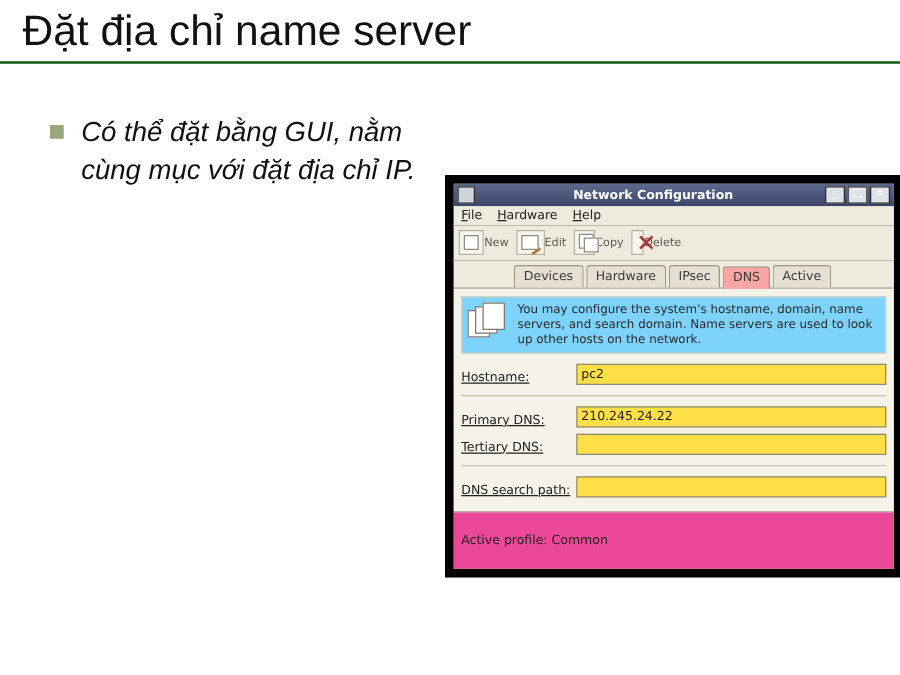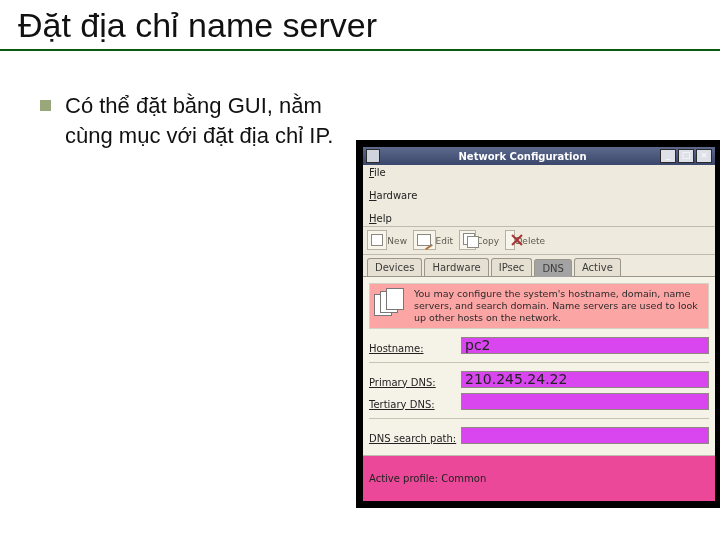--- a/index.html
+++ b/index.html
@@ -1,62 +1,62 @@
 <!DOCTYPE html>
 <html><head>
 <meta charset="utf-8">
 <style>
   html,body{margin:0;padding:0;background:#fff;font-family:Arial,Helvetica,sans-serif;}
   .slide{position:relative;width:720px;height:540px;box-sizing:border-box;}
   .title-wrap{border-bottom:2px solid #0a5a10;padding:6px 0 4px 18px;}
   .title{font-size:34px;color:#111;margin:0;font-weight:400;}
-  .body{display:flex;padding:40px 20px 0 40px;align-items:center;}
+  .body{display:flex;padding:40px 20px 0 40px;align-items:center;font-style:italic;}
   .bullet-block{display:flex;align-items:flex-start;width:300px;}
   .bullet-sq{width:11px;height:11px;background:#9aa77a;margin-top:9px;margin-right:14px;flex:none;}
   .bullet-text{font-size:22px;line-height:1.35;color:#111;}
 
   
   .win{position:absolute;left:356px;top:140px;width:352px;border:7px solid #000000;background:#eeeae3;font-family:"DejaVu Sans",Arial,sans-serif;font-size:10px;color:#222;}
   .titlebar{height:18px;background:linear-gradient(#5d6a8d,#3a466b);color:#fff;display:flex;align-items:center;padding:0 3px;}
   .tb-icon{width:12px;height:12px;background:#cfd3dc;border:1px solid #2b2b2b;margin-right:5px;}
   .tb-title{flex:1;text-align:center;font-size:10px;font-weight:700;}
   .tb-btns{display:flex;gap:2px;}
   .tb-btn{width:14px;height:12px;background:#dfe1e8;border:1px solid #2b2b2b;font-size:9px;line-height:10px;text-align:center;}
-  .menubar{background:#efeade;border-bottom:1px solid #c0bbae;padding:2px 6px;display:flex;gap:12px;font-size:10px;flex-direction:column;}
+  .menubar{background:#efeade;border-bottom:1px solid #c0bbae;padding:2px 6px;display:flex;gap:12px;font-size:10px;}
   .menubar span{text-decoration:underline;text-decoration-color:transparent;}
   .menubar span::first-letter{text-decoration:underline;}
   .toolbar{background:#efeade;border-bottom:1px solid #c0bbae;padding:3px 4px;display:flex;gap:6px;}
   .tbtn{display:flex;flex-direction:row;align-items:center;width:40px;color:#5c594f;font-size:9px;}
   .tbtn .ticon{width:22px;height:18px;border:1px solid #b5b1a5;background:#f8f5ec;margin-bottom:1px;position:relative;}
   .ticon-new::after{content:"";position:absolute;inset:3px;border:1px solid #8c8a80;background:#fff;}
   .ticon-edit::after{content:"";position:absolute;left:3px;top:3px;width:12px;height:10px;background:#fff;border:1px solid #8c8a80;}
   .ticon-edit::before{content:"";position:absolute;right:2px;bottom:1px;width:8px;height:2px;background:#b07030;transform:rotate(-35deg);}
   .ticon-copy::before,.ticon-copy::after{content:"";position:absolute;width:10px;height:10px;border:1px solid #8c8a80;background:#fff;}
   .ticon-copy::before{left:3px;top:2px;}
   .ticon-copy::after{left:7px;top:5px;}
   .ticon-del::before,.ticon-del::after{content:"";position:absolute;left:4px;top:8px;width:14px;height:2px;background:#a33;}
   .ticon-del::before{transform:rotate(45deg);}
   .ticon-del::after{transform:rotate(-45deg);}
 
-  .tabrow{background:#efeade;padding:3px 4px 0 4px;display:flex;border-bottom:1px solid #9a968a;}
+  .tabrow{background:#efeade;padding:3px 4px 0 4px;display:flex;border-bottom:1px solid #9a968a;justify-content:center;}
   .tab{padding:3px 7px;border:1px solid #9a968a;border-bottom:none;background:#e6e0d2;margin-right:2px;border-radius:3px 3px 0 0;font-size:10px;color:#3b3b3b;}
-  .tab.active{background:#a3a3a3;position:relative;top:1px;}
+  .tab.active{background:#fca5a5;position:relative;top:1px;}
 
   .panel{background:#f5f2e8;padding:6px;}
-  .info{display:flex;align-items:flex-start;background:#fca5a5;border:1px solid #d6d1c2;padding:4px;margin-bottom:8px;}
+  .info{display:flex;align-items:flex-start;background:#7dd3fc;border:1px solid #d6d1c2;padding:4px;margin-bottom:8px;}
   .info-icon{width:34px;height:30px;flex:none;margin-right:6px;position:relative;}
   .info-icon .pg{position:absolute;width:16px;height:20px;background:#fff;border:1px solid #777;}
   .info-icon .pg:nth-child(1){left:0;top:6px;}
   .info-icon .pg:nth-child(2){left:6px;top:3px;}
   .info-icon .pg:nth-child(3){left:12px;top:0;}
   .info-text{font-size:9.5px;line-height:1.25;color:#2a2a2a;}
 
   .frow{display:flex;align-items:flex-end;margin:5px 0;}
   .flabel{width:92px;font-size:10px;text-decoration:underline;}
-  .finput{flex:1;height:15px;border:1px solid #8e8a7e;background:#d946ef;padding:0 3px;font-size:14px;line-height:15px;}
+  .finput{flex:1;height:15px;border:1px solid #8e8a7e;background:#fde047;padding:0 3px;font-size:10px;line-height:15px;}
   .sep{border-top:1px solid #c8c2b3;margin:8px 0;}
 
   .statusbar{background:#ec4899;border-top:1px solid #c0bbae;padding:17px 6px;font-size:10px;}
 </style>
 </head>
 <body>
 
 <div class="slide">
   <div class="title-wrap">
     <h1 class="title">Đặt địa chỉ name server</h1>

